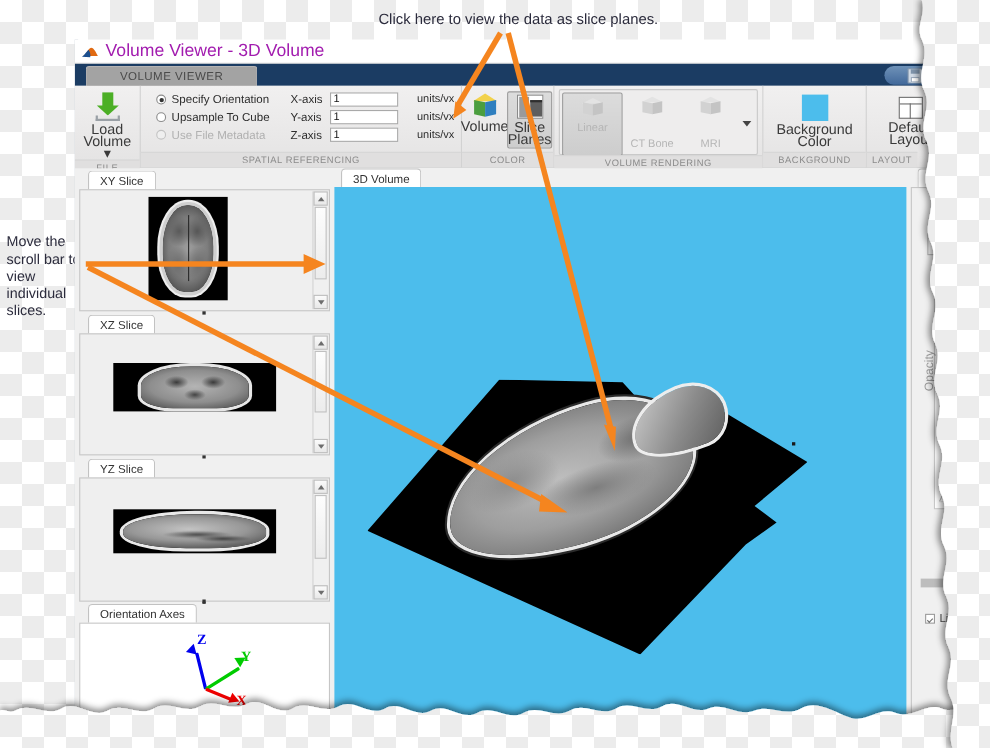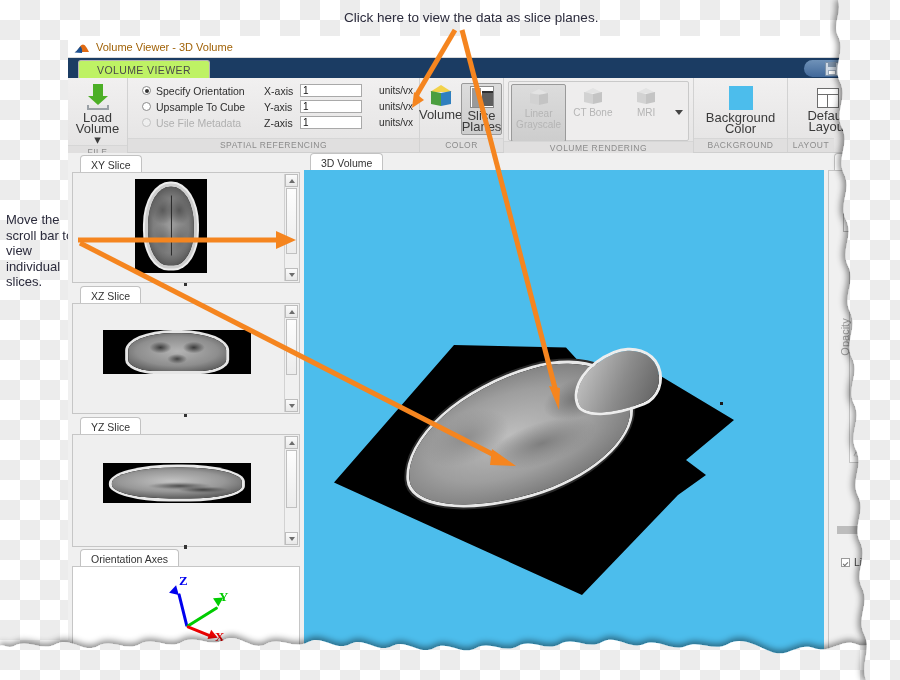--- a/index.html
+++ b/index.html
@@ -17,28 +17,28 @@
   #annot-top{left:344px;top:10px;white-space:nowrap;font-size:13.5px;}
   #annot-left{left:6px;top:212px;width:72px;font-size:13px;line-height:15.5px;}
 
   
   #app-window{position:absolute;left:68px;top:36px;width:800px;height:618px;
     background:#ffffff;overflow:hidden;}
   #window-frame-left{position:absolute;left:68px;top:36px;width:3px;height:618px;background:#a8b6c4;}
 
   #titlebar{height:22px;background:#ffffff;border-bottom:1px solid #d9d9d9;
     display:flex;align-items:center;padding-left:6px;box-sizing:border-box;}
-  #titlebar .ttl{font-size:11px;color:#a16207;margin-left:6px;}
+  #titlebar .ttl{font-size:16px;color:#a21caf;margin-left:6px;}
   .mw-logo{width:16px;height:12px;position:relative;display:inline-block;}
 
   
   #ribbon{background:#1b3c63;height:20px;position:relative;}
   #tab-volume-viewer{position:absolute;left:10px;top:2px;height:18px;
-    background:#bef264;border:1px solid #b6b4b4;border-bottom:none;
-    border-radius:3px 3px 0 0;padding:0 18px;display:flex;align-items:center;
+    background:#a3a3a3;border:1px solid #b6b4b4;border-bottom:none;
+    border-radius:3px 3px 0 0;padding:0 30px;display:flex;align-items:center;
     font-size:10.5px;color:#4a4a4a;letter-spacing:.4px;}
   #quick-save{position:absolute;right:8px;top:2px;width:56px;height:17px;
     background:linear-gradient(#6f92b8,#41689a);border-radius:9px 0 0 9px;
     display:flex;align-items:center;justify-content:center;}
   .floppy{width:12px;height:12px;background:#cfd9e4;border:1px solid #7e93aa;border-radius:1px;position:relative;}
   .floppy:before{content:"";position:absolute;left:2px;top:0;width:8px;height:4px;background:#7e93aa;}
   .floppy:after{content:"";position:absolute;left:2px;bottom:0;width:8px;height:5px;background:#fff;border:1px solid #9aa9bb;box-sizing:border-box;}
 
   #ribbon-body{background:linear-gradient(#f1f0f0,#e4e3e3);height:74px;
     border-bottom:1px solid #cfcfcf;display:flex;position:relative;}
@@ -76,21 +76,21 @@
   .cube .l{position:absolute;left:1px;top:7px;width:10px;height:13px;background:#4b9e3f;transform:skewY(12deg);}
   .cube .r{position:absolute;left:11px;top:7px;width:10px;height:13px;background:#2f7fbf;transform:skewY(-12deg);}
 
   .sliceicon{width:24px;height:22px;position:relative;background:#fff;border:1px solid #8a8a8a;box-sizing:border-box;overflow:hidden;}
   .sliceicon i{position:absolute;background:#6e6e6e;}
 
   .pressed{background:linear-gradient(#dcdcdc,#cdcdcd);border:1px solid #9a9a9a;border-radius:2px;}
 
   .vr-panel{display:flex;align-items:flex-start;border:1px solid #c9c9c9;background:#eeeded;
     border-radius:2px;padding:2px 2px 0 2px;margin-top:1px;height:60px;box-sizing:border-box;}
-  .vr-btn{width:56px;display:flex;flex-direction:column;align-items:center;padding-top:4px;}
+  .vr-btn{width:56px;display:flex;flex-direction:column;align-items:center;padding-top:4px;gap:19px;}
   .vr-btn .lab{font-size:10px;color:#b5b5b5;text-align:center;line-height:11px;margin-top:3px;}
   .greycube{width:20px;height:16px;position:relative;}
   .greycube .top{position:absolute;left:0;top:0;width:0;height:0;border-left:10px solid transparent;border-right:10px solid transparent;border-bottom:5px solid #e3e3e3;}
   .greycube .l{position:absolute;left:1px;top:5px;width:9px;height:10px;background:#d2d2d2;transform:skewY(12deg);}
   .greycube .r{position:absolute;left:10px;top:5px;width:9px;height:10px;background:#c4c4c4;transform:skewY(-12deg);}
   .vr-more{width:14px;align-self:center;display:flex;align-items:center;justify-content:center;}
   .caret{width:0;height:0;border-left:4px solid transparent;border-right:4px solid transparent;border-top:5px solid #444;}
 
   .bgswatch{width:24px;height:24px;background:#4cbdec;}
   .layouticon{width:22px;height:20px;border:1px solid #6d6d6d;box-sizing:border-box;background:#fff;position:relative;}

